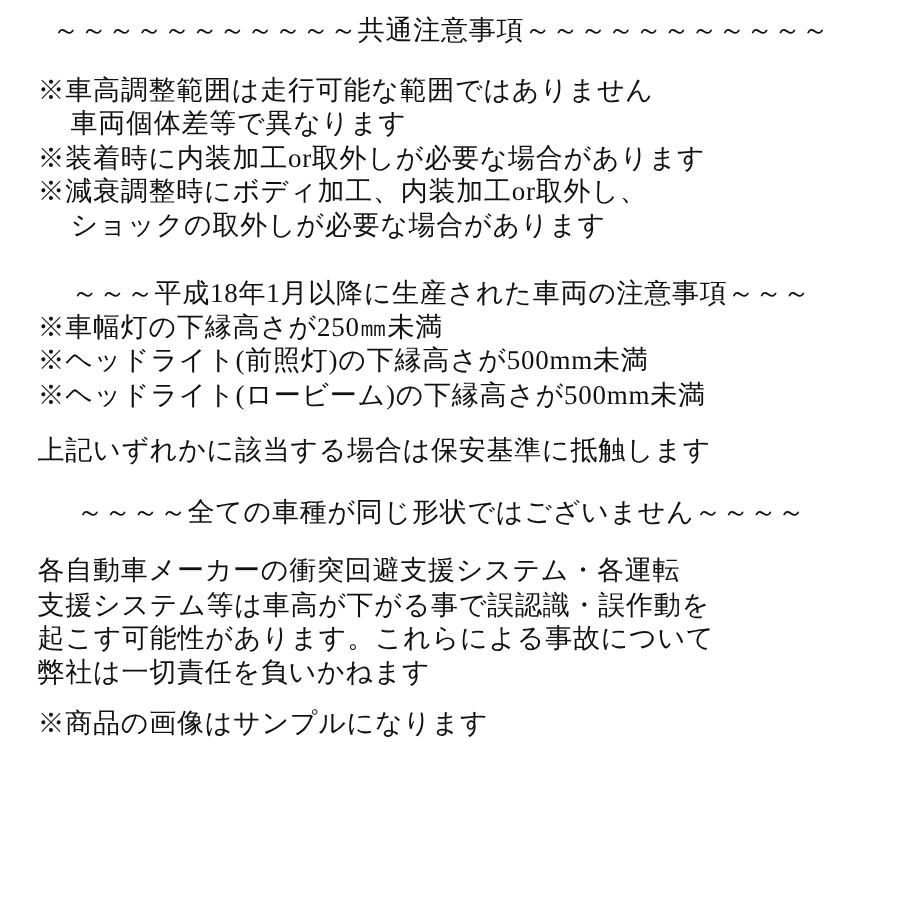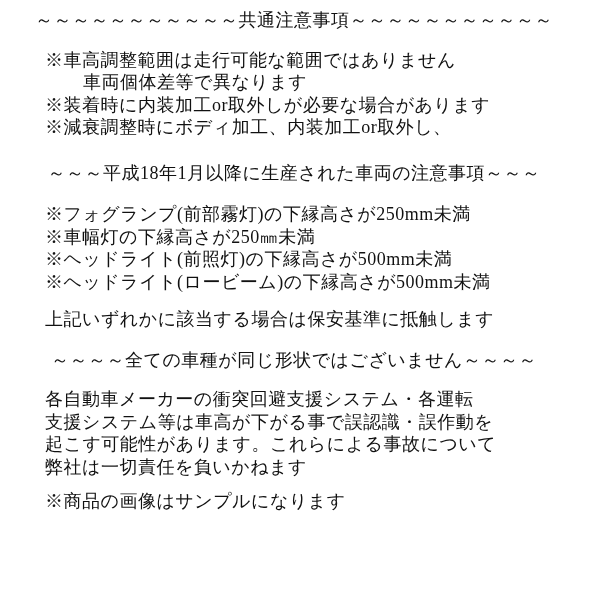--- a/index.html
+++ b/index.html
@@ -17,24 +17,24 @@
     font-size: 18px;
     font-weight: 500;
     line-height: 22.5px;
     letter-spacing: 0.5px;
     box-sizing: border-box;
     padding-top: 9px;
     overflow: hidden;
   }
   .line {
     white-space: nowrap;
-    padding-left: 45px;
+    padding-left: 25px;
   }
   .line.indent {
-    padding-left: 83px;
+    padding-left: 47px;
   }
   .section-title {
     text-align: center;
     padding-left: 0;
   }
   .mt17 { margin-top: 17px; }
   .mt13 { margin-top: 23px; }
   .mt19 { margin-top: 19px; }
   .mt15 { margin-top: 15px; }
   .mt18 { margin-top: 18px; }
@@ -44,24 +44,24 @@
 <body>
 
 <div class="page">
 
   <div class="line section-title">～～～～～～～～～～～共通注意事項～～～～～～～～～～～</div>
 
   <div class="line mt17">※車高調整範囲は走行可能な範囲ではありません</div>
   <div class="line indent">車両個体差等で異なります</div>
   <div class="line">※装着時に内装加工or取外しが必要な場合があります</div>
   <div class="line">※減衰調整時にボディ加工、内装加工or取外し、</div>
+  <div class="line indent">ショックの取外しが必要な場合があります</div>
 
   <div class="line section-title mt13">～～～平成18年1月以降に生産された車両の注意事項～～～</div>
 
-  <div class="line mt19">※フォグランプ(前部霧灯)の下縁高さが250mm未満</div>
   <div class="line">※車幅灯の下縁高さが250㎜未満</div>
   <div class="line">※ヘッドライト(前照灯)の下縁高さが500mm未満</div>
   <div class="line">※ヘッドライト(ロービーム)の下縁高さが500mm未満</div>
 
   <div class="line mt15">上記いずれかに該当する場合は保安基準に抵触します</div>
 
   <div class="line section-title mt18">～～～～全ての車種が同じ形状ではございません～～～～</div>
 
   <div class="line mt17">各自動車メーカーの衝突回避支援システム・各運転</div>
   <div class="line">支援システム等は車高が下がる事で誤認識・誤作動を</div>

